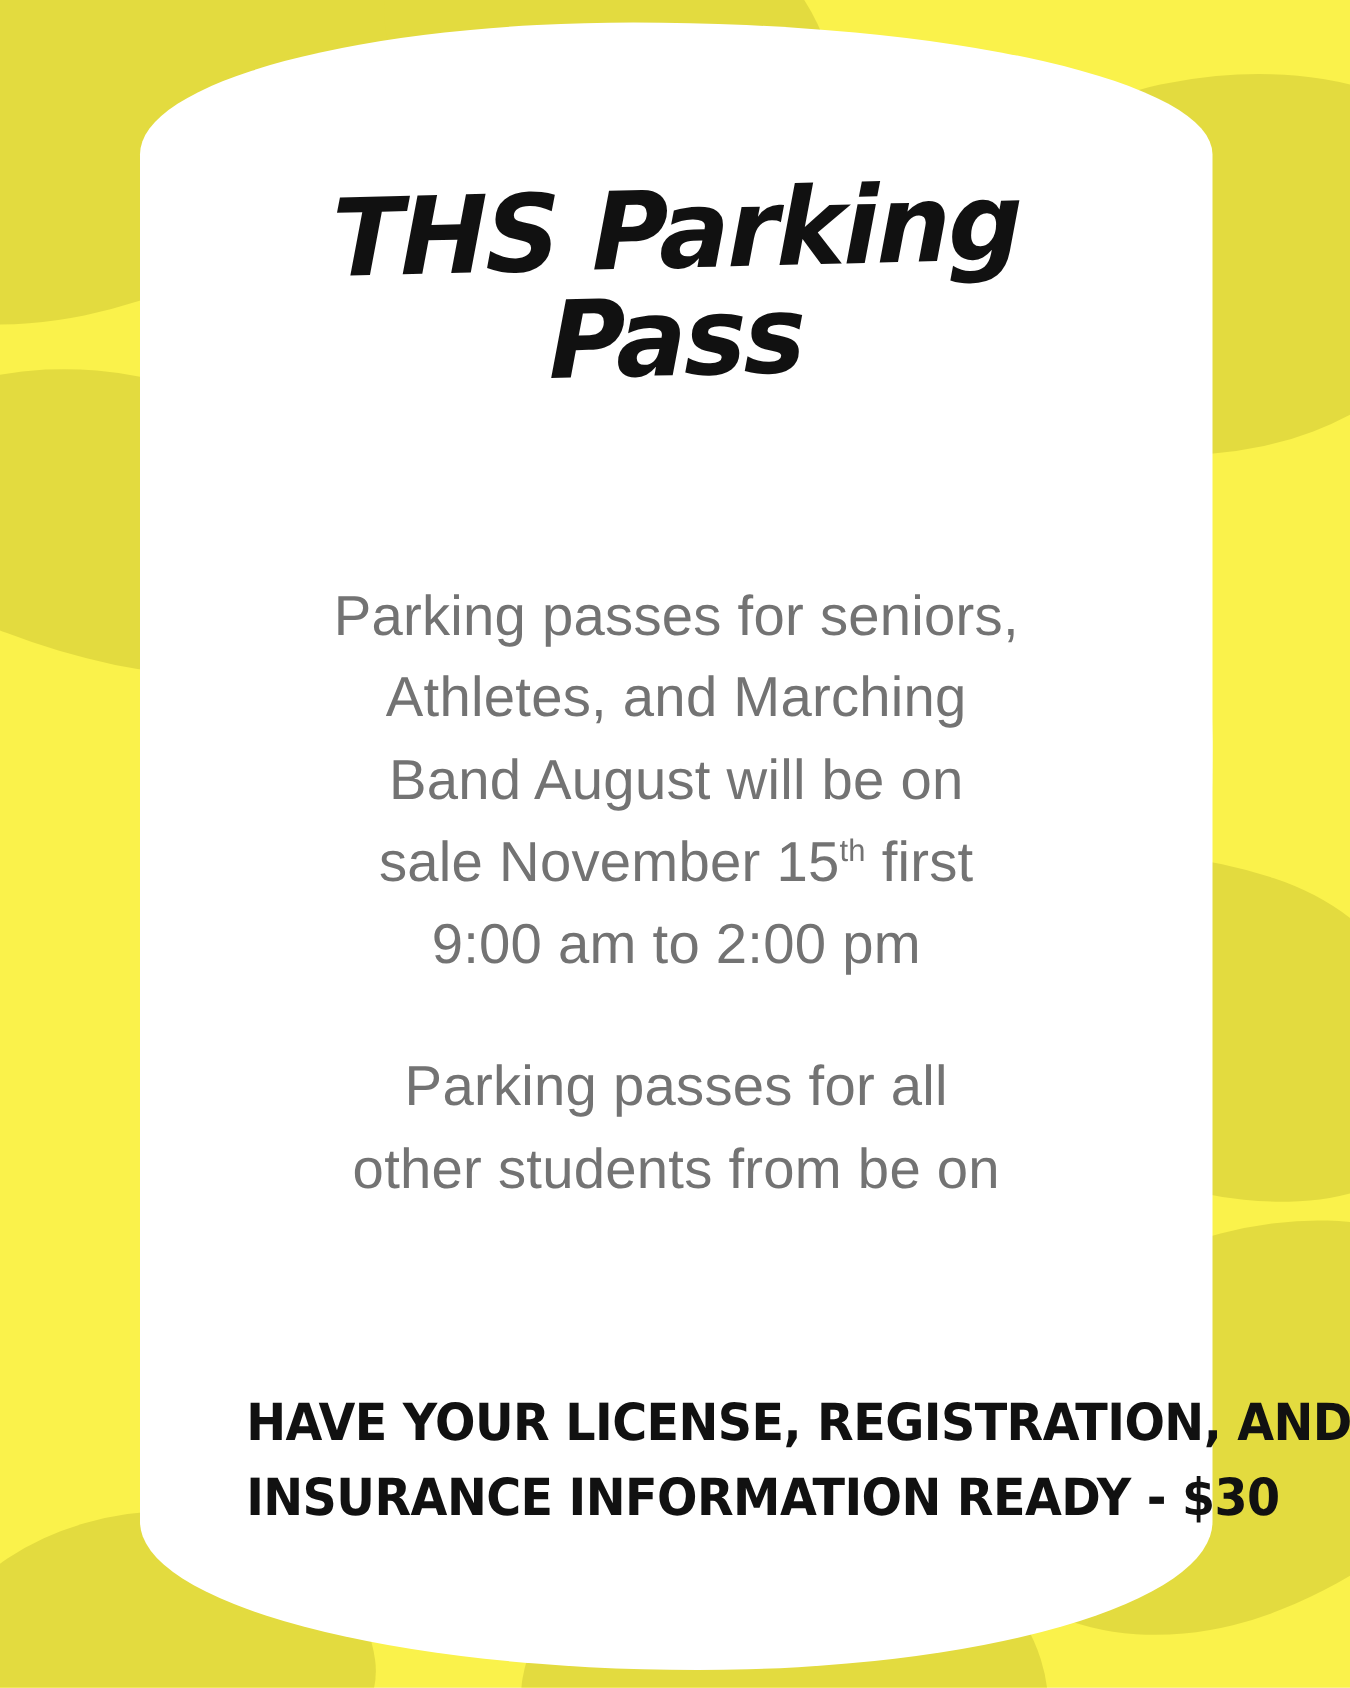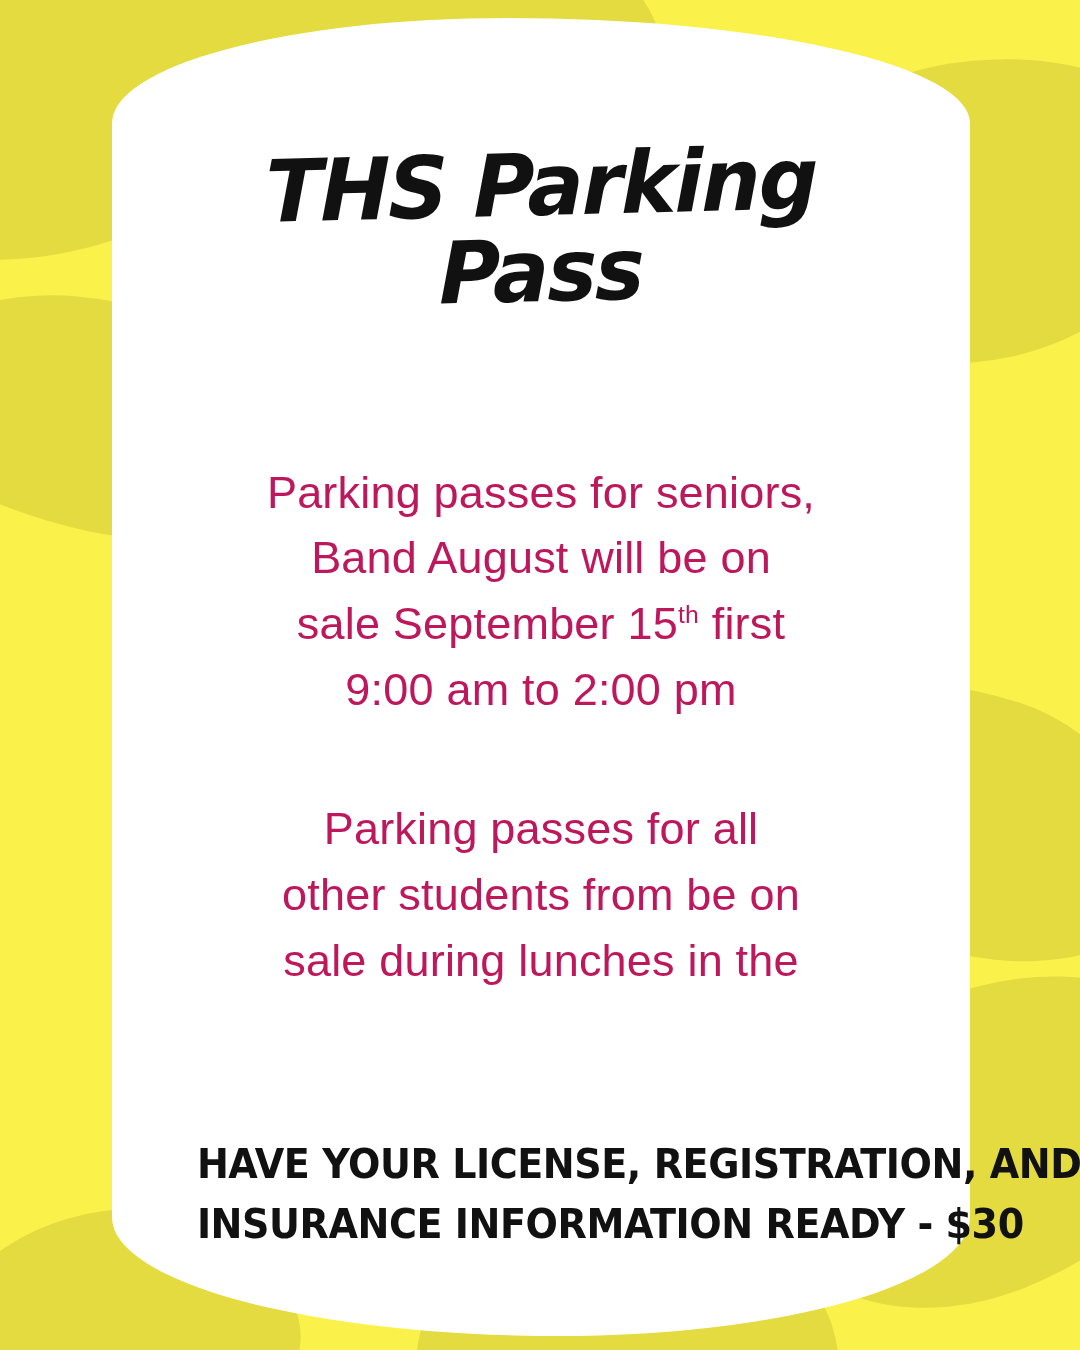--- a/index.html
+++ b/index.html
@@ -126,30 +126,30 @@
     line-height: 1;
     letter-spacing: -2px;
     color: #111111;
     text-align: center;
     transform: skewY(-1.4deg) scaleX(0.97);
   }
 
   .body-block {
     margin-top: 88px;
     text-align: center;
-    color: #be185d;
+    color: #737373;
     font-family: "Liberation Sans", sans-serif;
     font-weight: 300;
     font-size: 45px;
     line-height: 1.46;
     letter-spacing: 0.2px;
     width: 660px;
   }
   .body-block.second {
-    margin-top: 74px;
+    margin-top: 48px;
   }
   .body-block .line {
     display: block;
     white-space: nowrap;
   }
   sup.ordinal {
     font-size: 0.55em;
     vertical-align: super;
     line-height: 0;
   }
@@ -185,29 +185,29 @@
   <div class="bg-blob blob-7"></div>
   <div class="bg-blob blob-8"></div>
 
   <div class="card">
     <div class="card-inner">
 
       <h1 class="title">THS Parking Pass</h1>
 
       <div class="body-block first">
         <span class="line">Parking passes for seniors,</span>
+        <span class="line">Athletes, and Marching</span>
         <span class="line">Band August will be on</span>
-        <span class="line"><span>sale September 15</span><sup class="ordinal">th</sup><span> first</span></span>
+        <span class="line"><span>sale November 15</span><sup class="ordinal">th</sup><span> first</span></span>
         <span class="line">9:00 am to 2:00 pm</span>
       </div>
 
       <div class="body-block second">
         <span class="line">Parking passes for all</span>
         <span class="line">other students from be on</span>
-        <span class="line">sale during lunches in the</span>
       </div>
 
       <div class="footer">
         <span class="line">HAVE YOUR LICENSE, REGISTRATION, AND</span>
         <span class="line">INSURANCE INFORMATION READY - $30</span>
       </div>
 
     </div>
   </div>
 </div>

